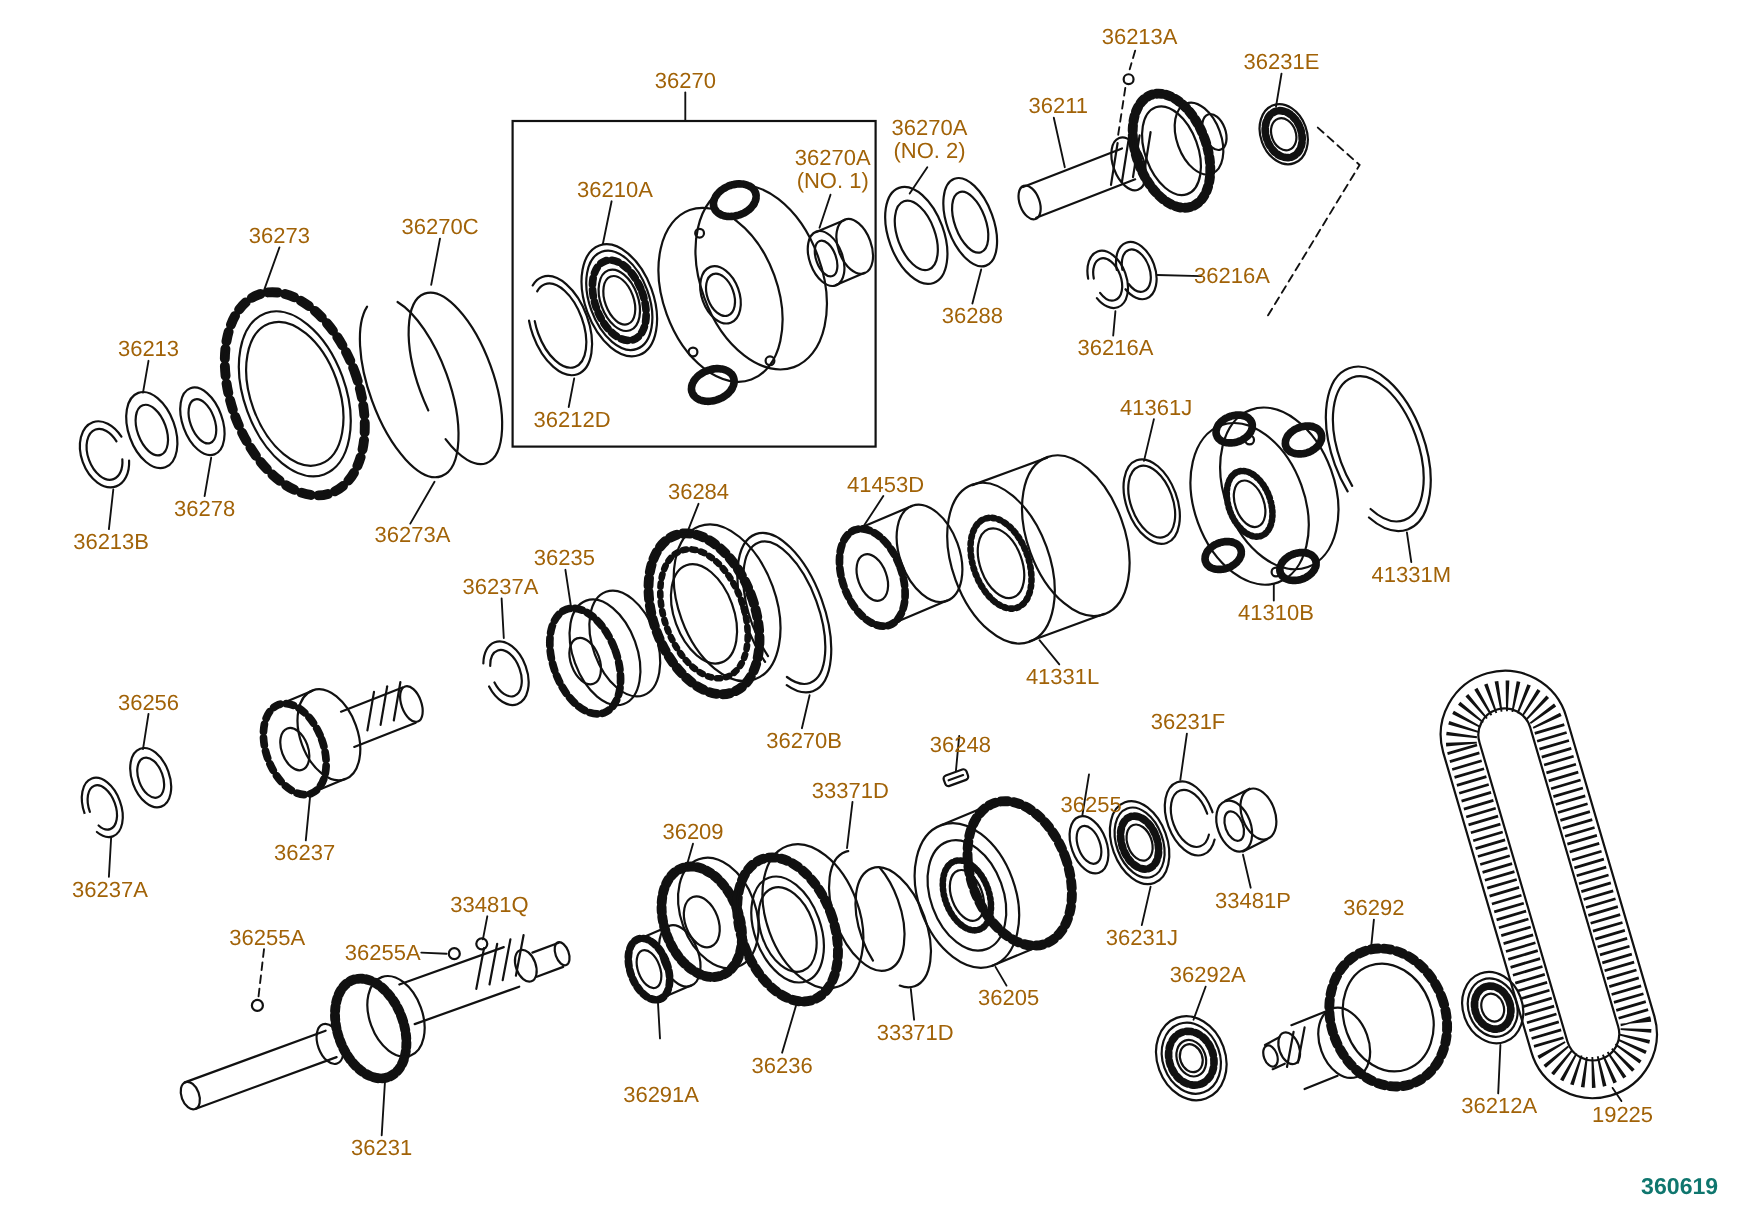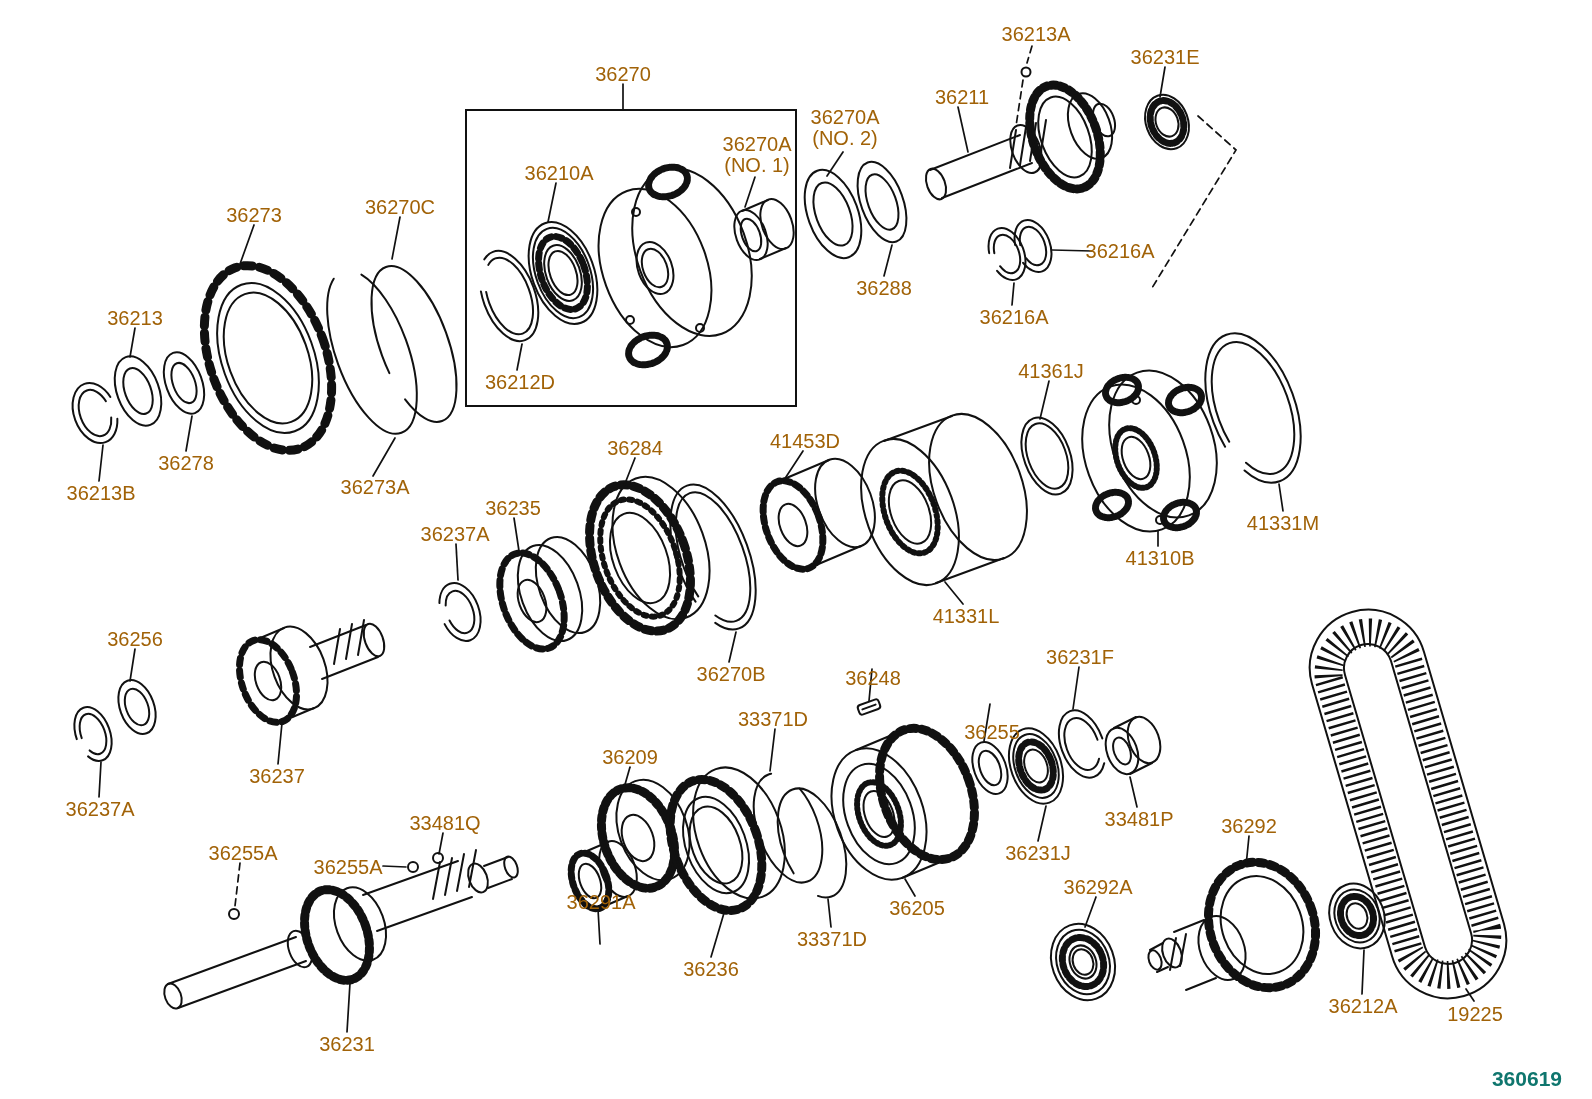--- a/index.html
+++ b/index.html
@@ -624,21 +624,21 @@
       </div>
       <div class="part-label" style="left: 1098px; top: 877px;">
         <div>36292A</div>
       </div>
       <div class="part-label" style="left: 917px; top: 898px;">
         <div>36205</div>
       </div>
       <div class="part-label" style="left: 832px; top: 929px;">
         <div>33371D</div>
       </div>
-      <div class="part-label" style="left: 601px; top: 892px;">
+      <div class="part-label" style="left: 601px; top: 986px;">
         <div>36291A</div>
       </div>
       <div class="part-label" style="left: 711px; top: 959px;">
         <div>36236</div>
       </div>
       <div class="part-label" style="left: 1363px; top: 996px;">
         <div>36212A</div>
       </div>
       <div class="part-label" style="left: 1475px; top: 1004px;">
         <div>19225</div>

